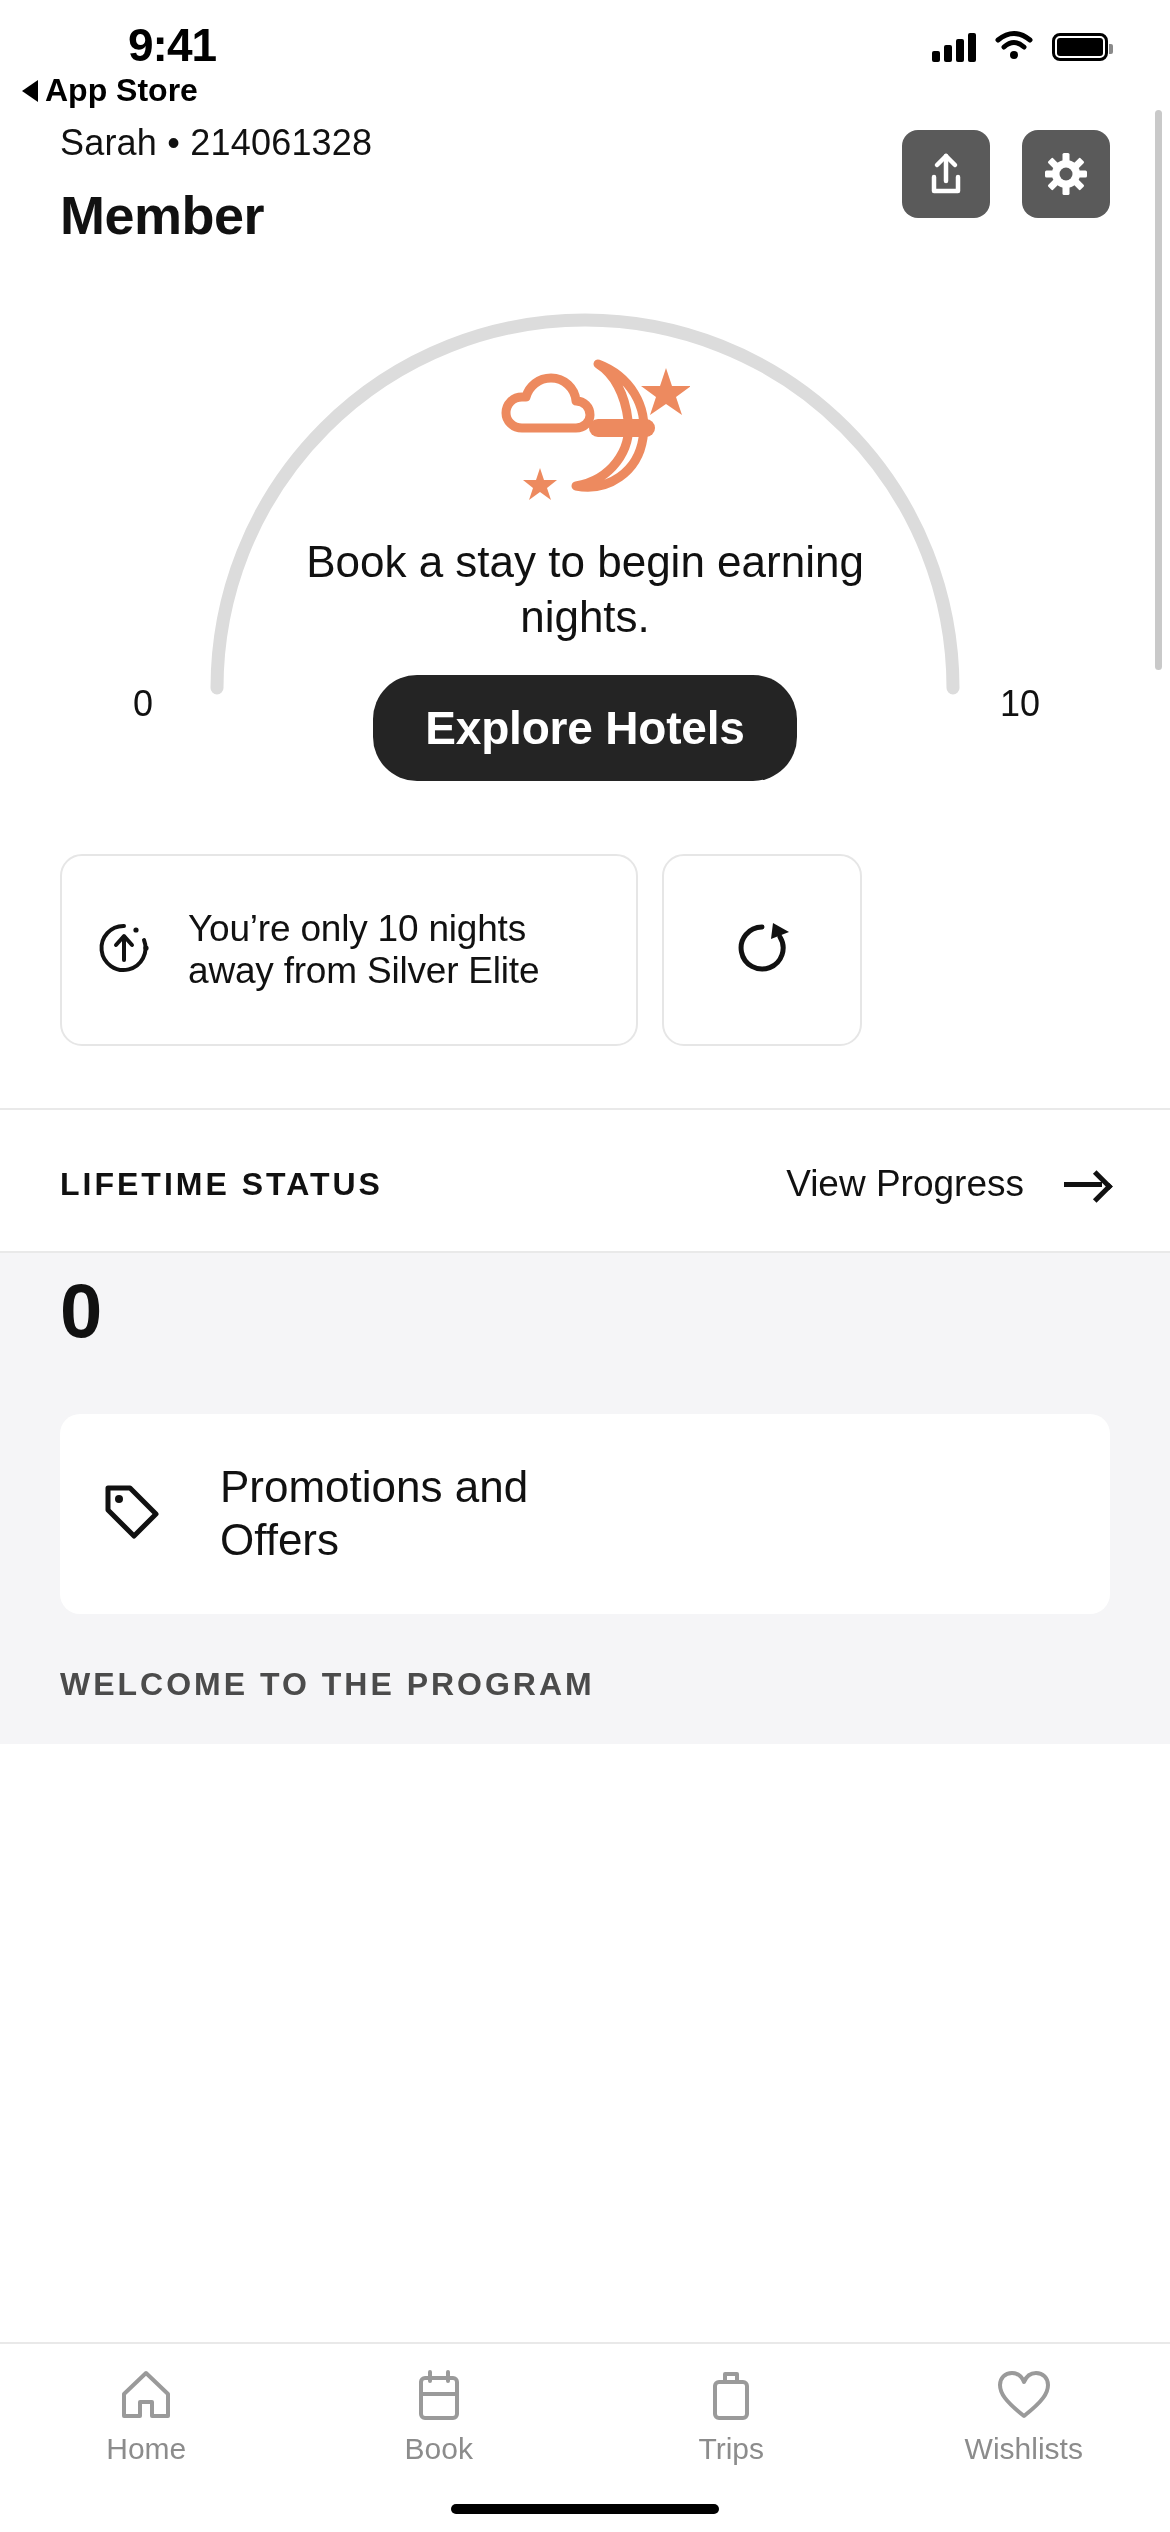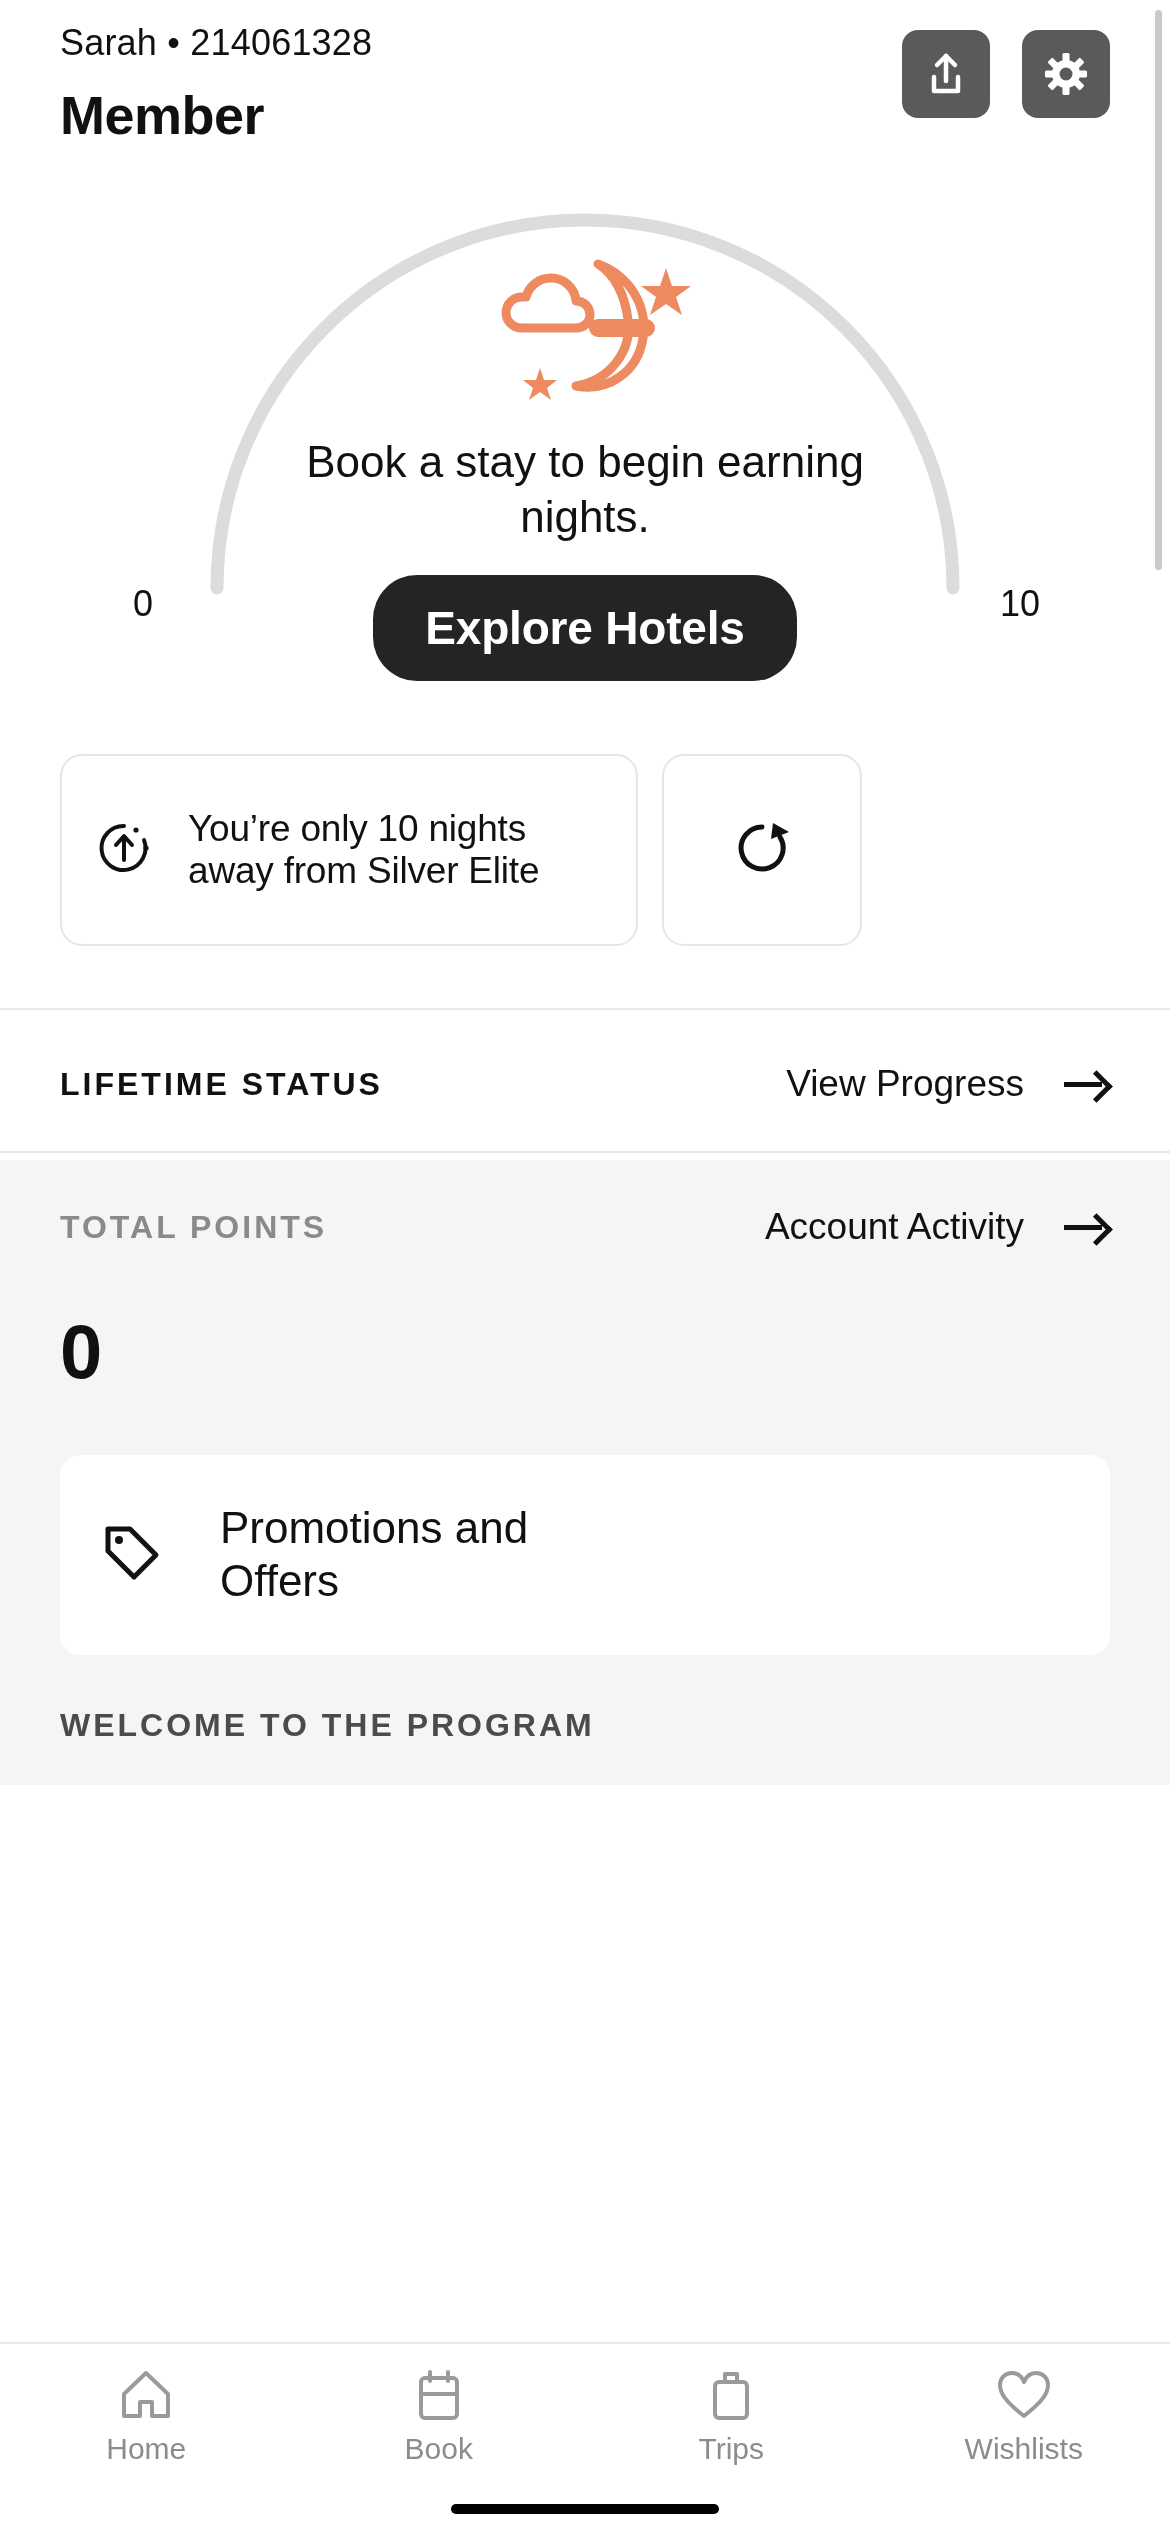--- a/index.html
+++ b/index.html
@@ -377,20 +377,47 @@
     height: 10px;
     background: #000;
     border-radius: 6px;
   }
 </style>
 </head>
 <body>
 
 <div class="phone">
 
+  <div class="status-bar">
+    <div class="status-time">9:41</div>
+
+    <div class="status-right">
+      <span class="signal-bars">
+        <i></i>
+          <i></i>
+          <i></i>
+          <i></i>
+      </span>
+      <span>
+        <svg width="40" height="30" viewBox="0 0 40 30">
+          <path d="M4 10 Q20 -3 36 10" stroke="#000" stroke-width="5" fill="none" stroke-linecap="round"></path>
+          <path d="M10 17 Q20 8 30 17" stroke="#000" stroke-width="5" fill="none" stroke-linecap="round"></path>
+          <circle cx="20" cy="25" r="4" fill="#000"></circle>
+        </svg>
+      </span>
+      <span class="battery">
+          <i></i>
+        </span>
+    </div>
+
+    <div class="back-link">
+      <span class="back-caret"></span>
+      <span>App Store</span>
+    </div>
+  </div>
 
   <div class="body-scroll">
 
     <div class="scroll-indicator"></div>
 
     <div class="header">
       <div>
         <div class="header-meta">Sarah • 214061328</div>
         <div class="header-title">Member</div>
       </div>
@@ -487,29 +514,20 @@
         <span class="section-action">
           <span>View Progress</span>
           <span class="arrow-right"></span>
         </span>
       </div>
     </div>
 
     <div class="divider"></div>
 
     <div class="points-section">
-      <div class="section">
-        <div class="section-row">
-          <span class="section-label muted">TOTAL POINTS</span>
-          <span class="section-action">
-            <span>Account Activity</span>
-            <span class="arrow-right"></span>
-          </span>
-        </div>
-      </div>
       <div class="points-value">0</div>
 
       <div class="promo-wrap">
         <div class="promo-card">
           <span>
             <svg width="64" height="64" viewBox="0 0 64 64">
               <path d="M8 8 L30 8 L56 34 L34 56 L8 30 Z" stroke="#111" stroke-width="5" fill="none" stroke-linejoin="round"></path>
               <circle cx="19" cy="19" r="4" fill="#111"></circle>
             </svg>
           </span>

